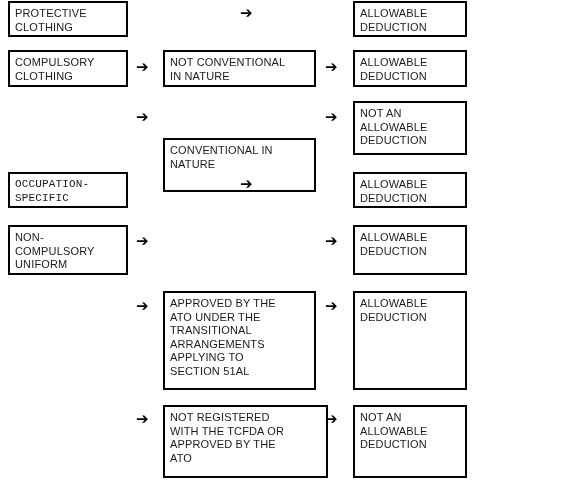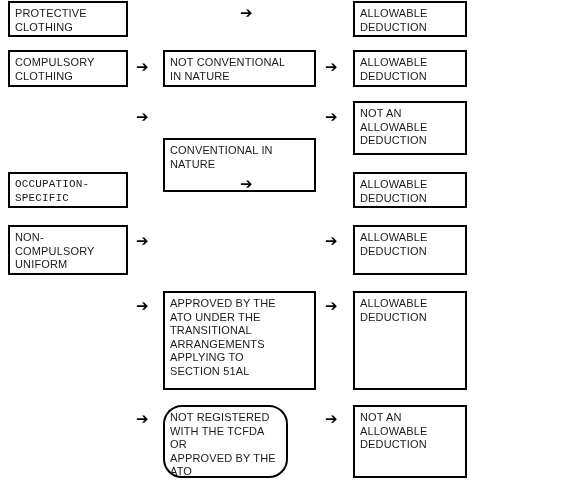--- a/index.html
+++ b/index.html
@@ -78,21 +78,21 @@
     <div class="node" style="left: 353px; top: 225px; width: 114px; height: 50px;">ALLOWABLE
 DEDUCTION</div>
     <div class="node" style="left: 163px; top: 291px; width: 153px; height: 99px;">APPROVED BY THE
 ATO UNDER THE
 TRANSITIONAL
 ARRANGEMENTS
 APPLYING TO
 SECTION 51AL</div>
     <div class="node" style="left: 353px; top: 291px; width: 114px; height: 99px;">ALLOWABLE
 DEDUCTION</div>
-    <div class="node" style="left: 163px; top: 405px; width: 125px; height: 73px; border-radius: 19px;">NOT REGISTERED
+    <div class="node" style="left: 163px; top: 405px; width: 165px; height: 73px;">NOT REGISTERED
 WITH THE TCFDA OR
 APPROVED BY THE
 ATO</div>
     <div class="node" style="left: 353px; top: 405px; width: 114px; height: 73px;">NOT AN
 ALLOWABLE
 DEDUCTION</div>
     <div class="arrow" style="left: 240px; top: 6px;">➔</div>
     <div class="arrow" style="left: 136px; top: 60px;">➔</div>
     <div class="arrow" style="left: 325px; top: 60px;">➔</div>
     <div class="arrow" style="left: 136px; top: 110px;">➔</div>

